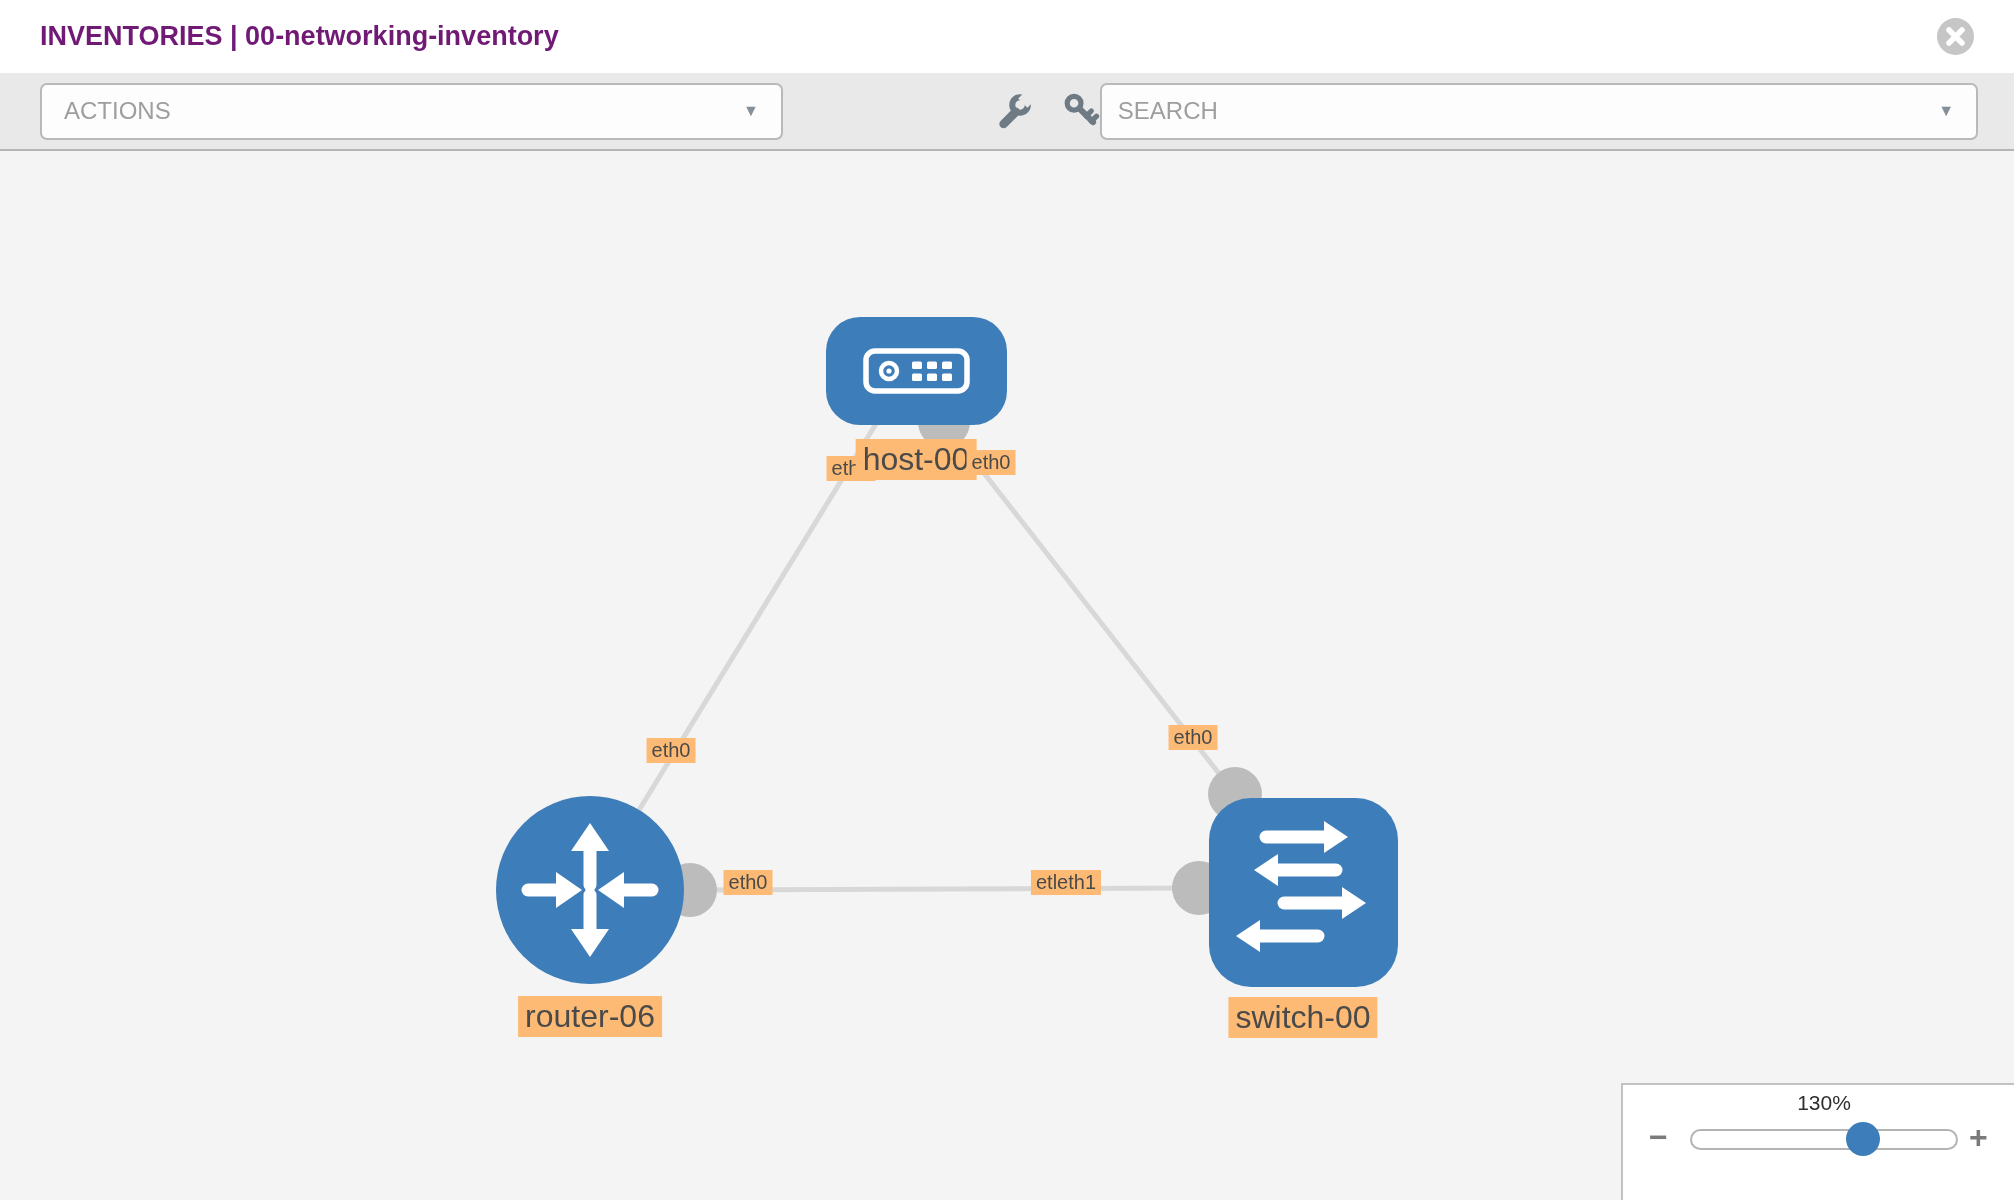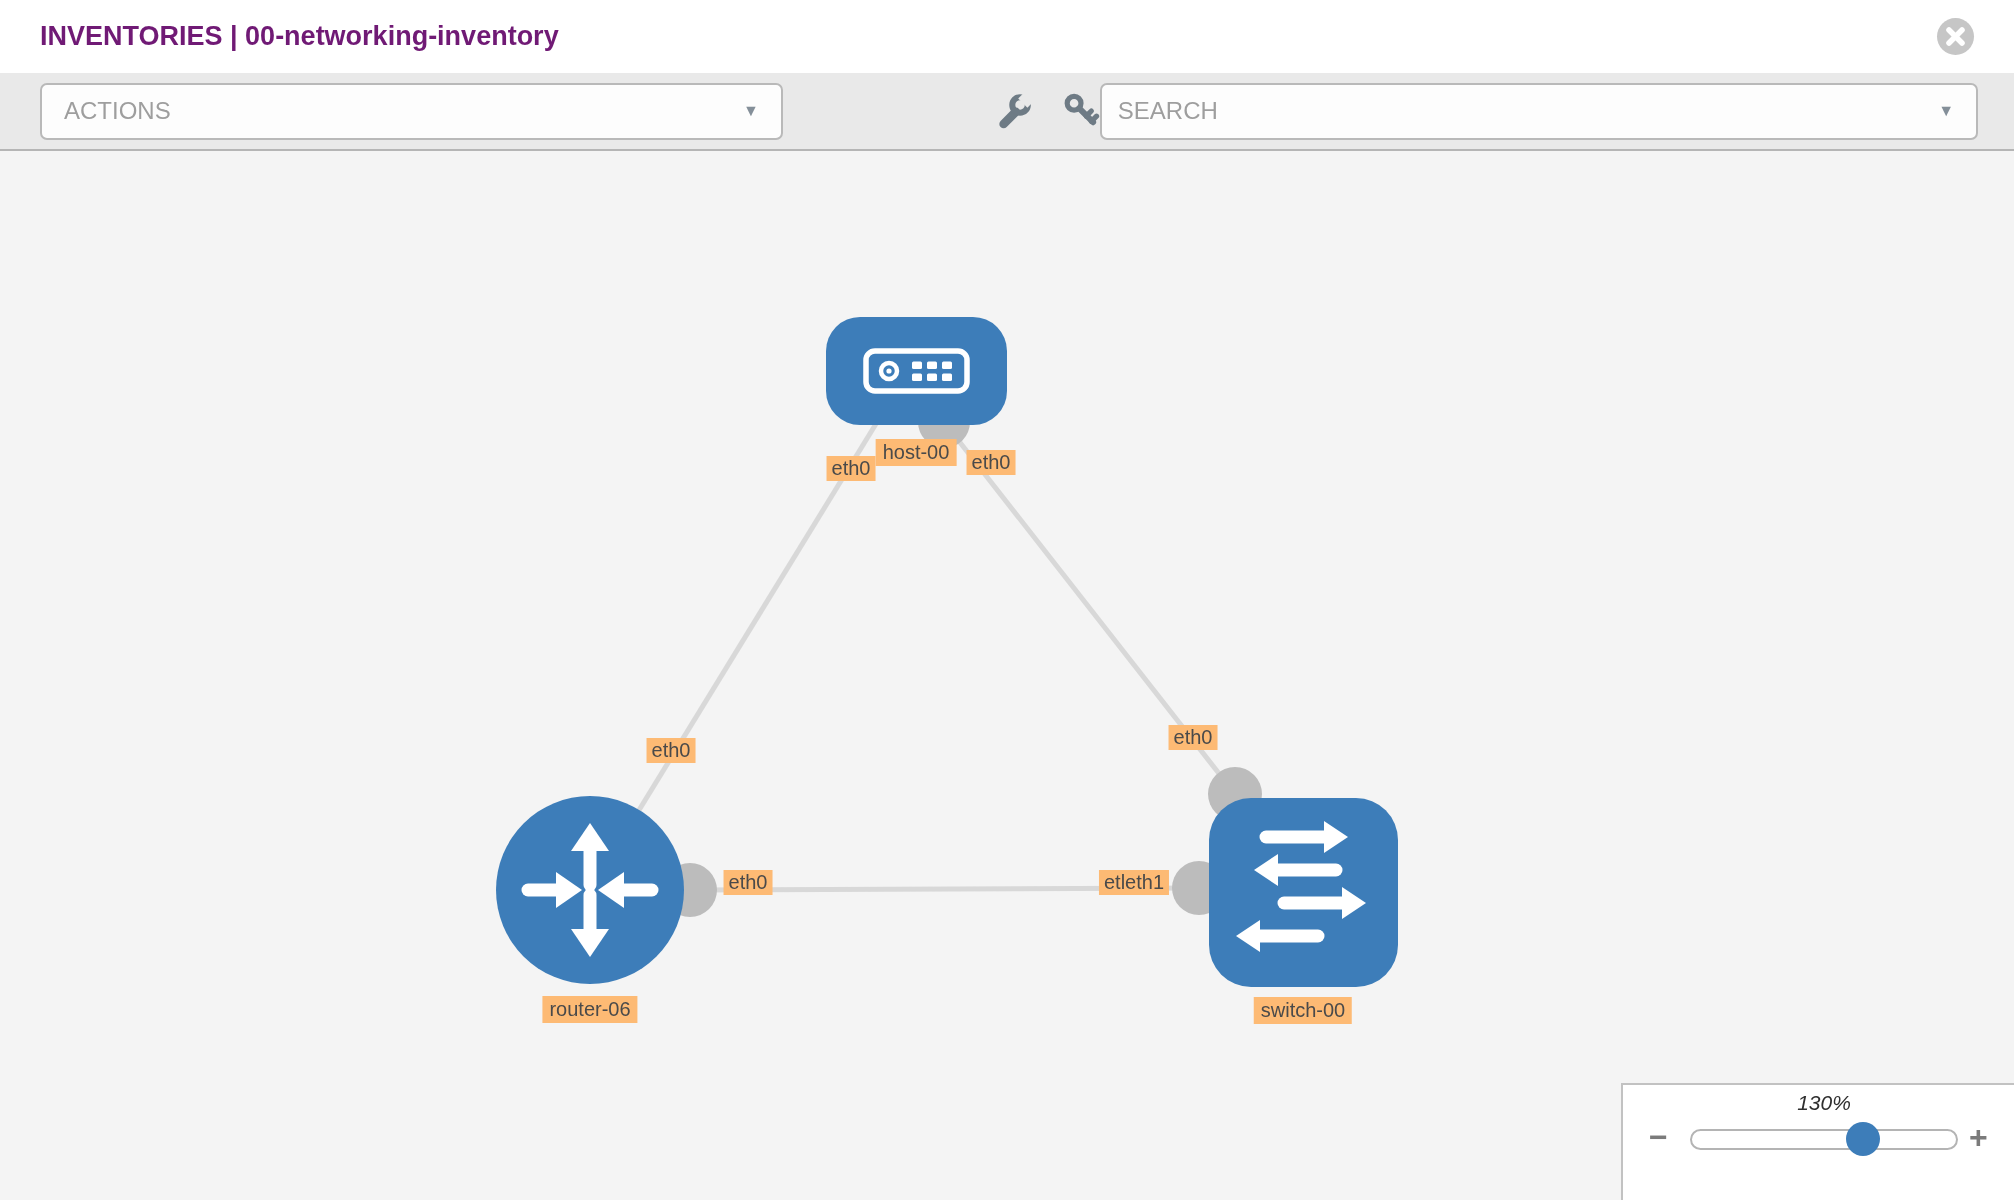--- a/index.html
+++ b/index.html
@@ -50,31 +50,31 @@
   .canvas{
     position:absolute;left:0;top:151px;width:2014px;height:1049px;
     background:#f4f4f4;overflow:hidden;
   }
   .graph{position:absolute;left:0;top:0;}
 
   .nlabel,.elabel{
     position:absolute;transform:translateX(-50%);
     background:#fdba74;color:#4a4a4a;white-space:nowrap;
   }
-  .nlabel{font-size:20px;padding:2px 7px;}
+  .nlabel{font-size:32px;padding:2px 7px;}
   .elabel{font-size:20px;padding:1px 5px;}
 
   
   .zoom-panel{
     position:absolute;left:1621px;top:932px;width:400px;height:140px;
     background:#ffffff;border:2px solid #c2c2c2;box-sizing:border-box;
   }
   .zoom-level{
     position:absolute;left:201px;top:6px;transform:translateX(-50%);
-    font-size:21px;color:#2f2f2f;font-style:italic;
+    font-size:21px;color:#2f2f2f;
   }
   .zoom-minus,.zoom-plus{
     position:absolute;top:36px;font-size:32px;font-weight:700;color:#7b7b7b;
     cursor:pointer;line-height:1;
   }
   .zoom-minus{left:26px;}
   .zoom-plus{left:346px;}
   .zoom-track{
     position:absolute;left:67px;top:44px;width:268px;height:21px;
     background:#ffffff;border:2px solid #b4b4b4;border-radius:13px;
@@ -190,21 +190,21 @@
     </svg>
 
     <div class="elabel" style="left:851px;top:305px">eth0</div>
     <div class="nlabel" style="left:916px;top:288px">host-00</div>
     <div class="elabel" style="left:991px;top:299px">eth0</div>
 
     <div class="elabel" style="left:671px;top:587px">eth0</div>
     <div class="elabel" style="left:1193px;top:574px">eth0</div>
 
     <div class="elabel" style="left:748px;top:719px">eth0</div>
-    <div class="elabel" style="left:1134px;top:719px">etleth1</div>
+    <div class="elabel" style="left:1066px;top:719px">etleth1</div>
 
     <div class="nlabel" style="left:590px;top:845px">router-06</div>
     <div class="nlabel" style="left:1303px;top:846px">switch-00</div>
 
     <div class="zoom-panel">
       <div class="zoom-level">130%</div>
       <span class="zoom-minus">−</span>
       <div class="zoom-track">
         <div class="zoom-thumb"></div>
       </div>

